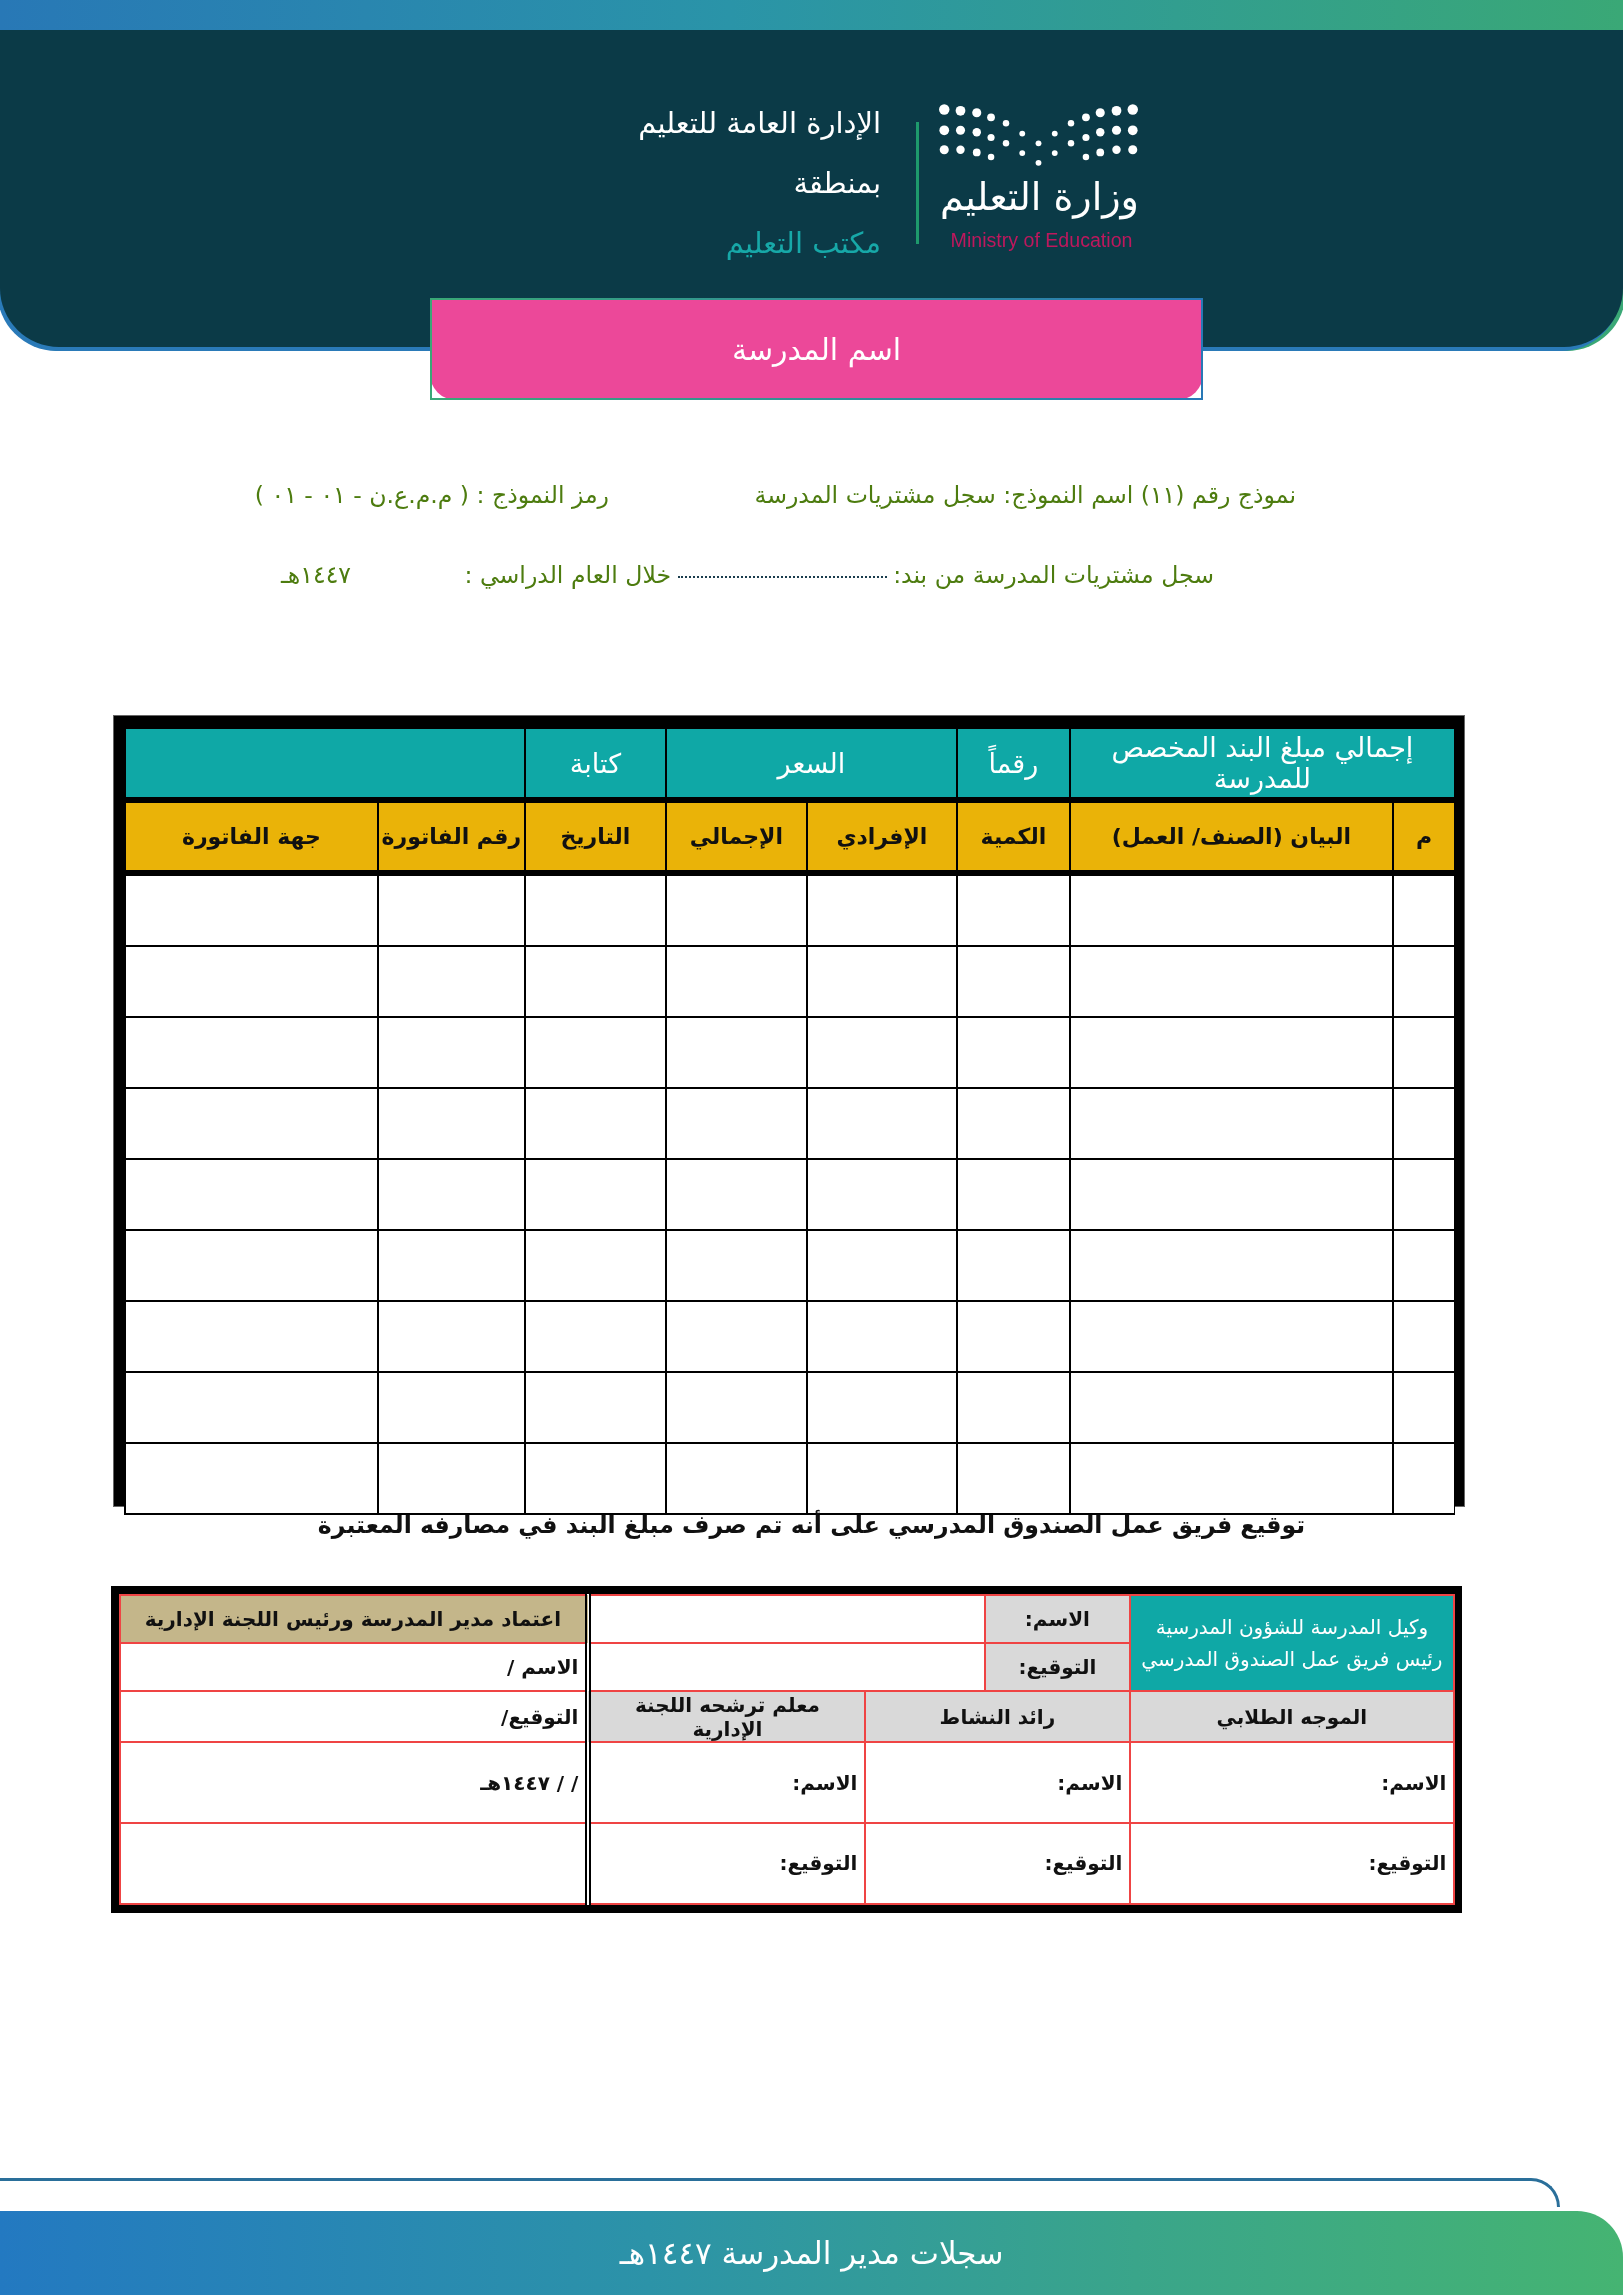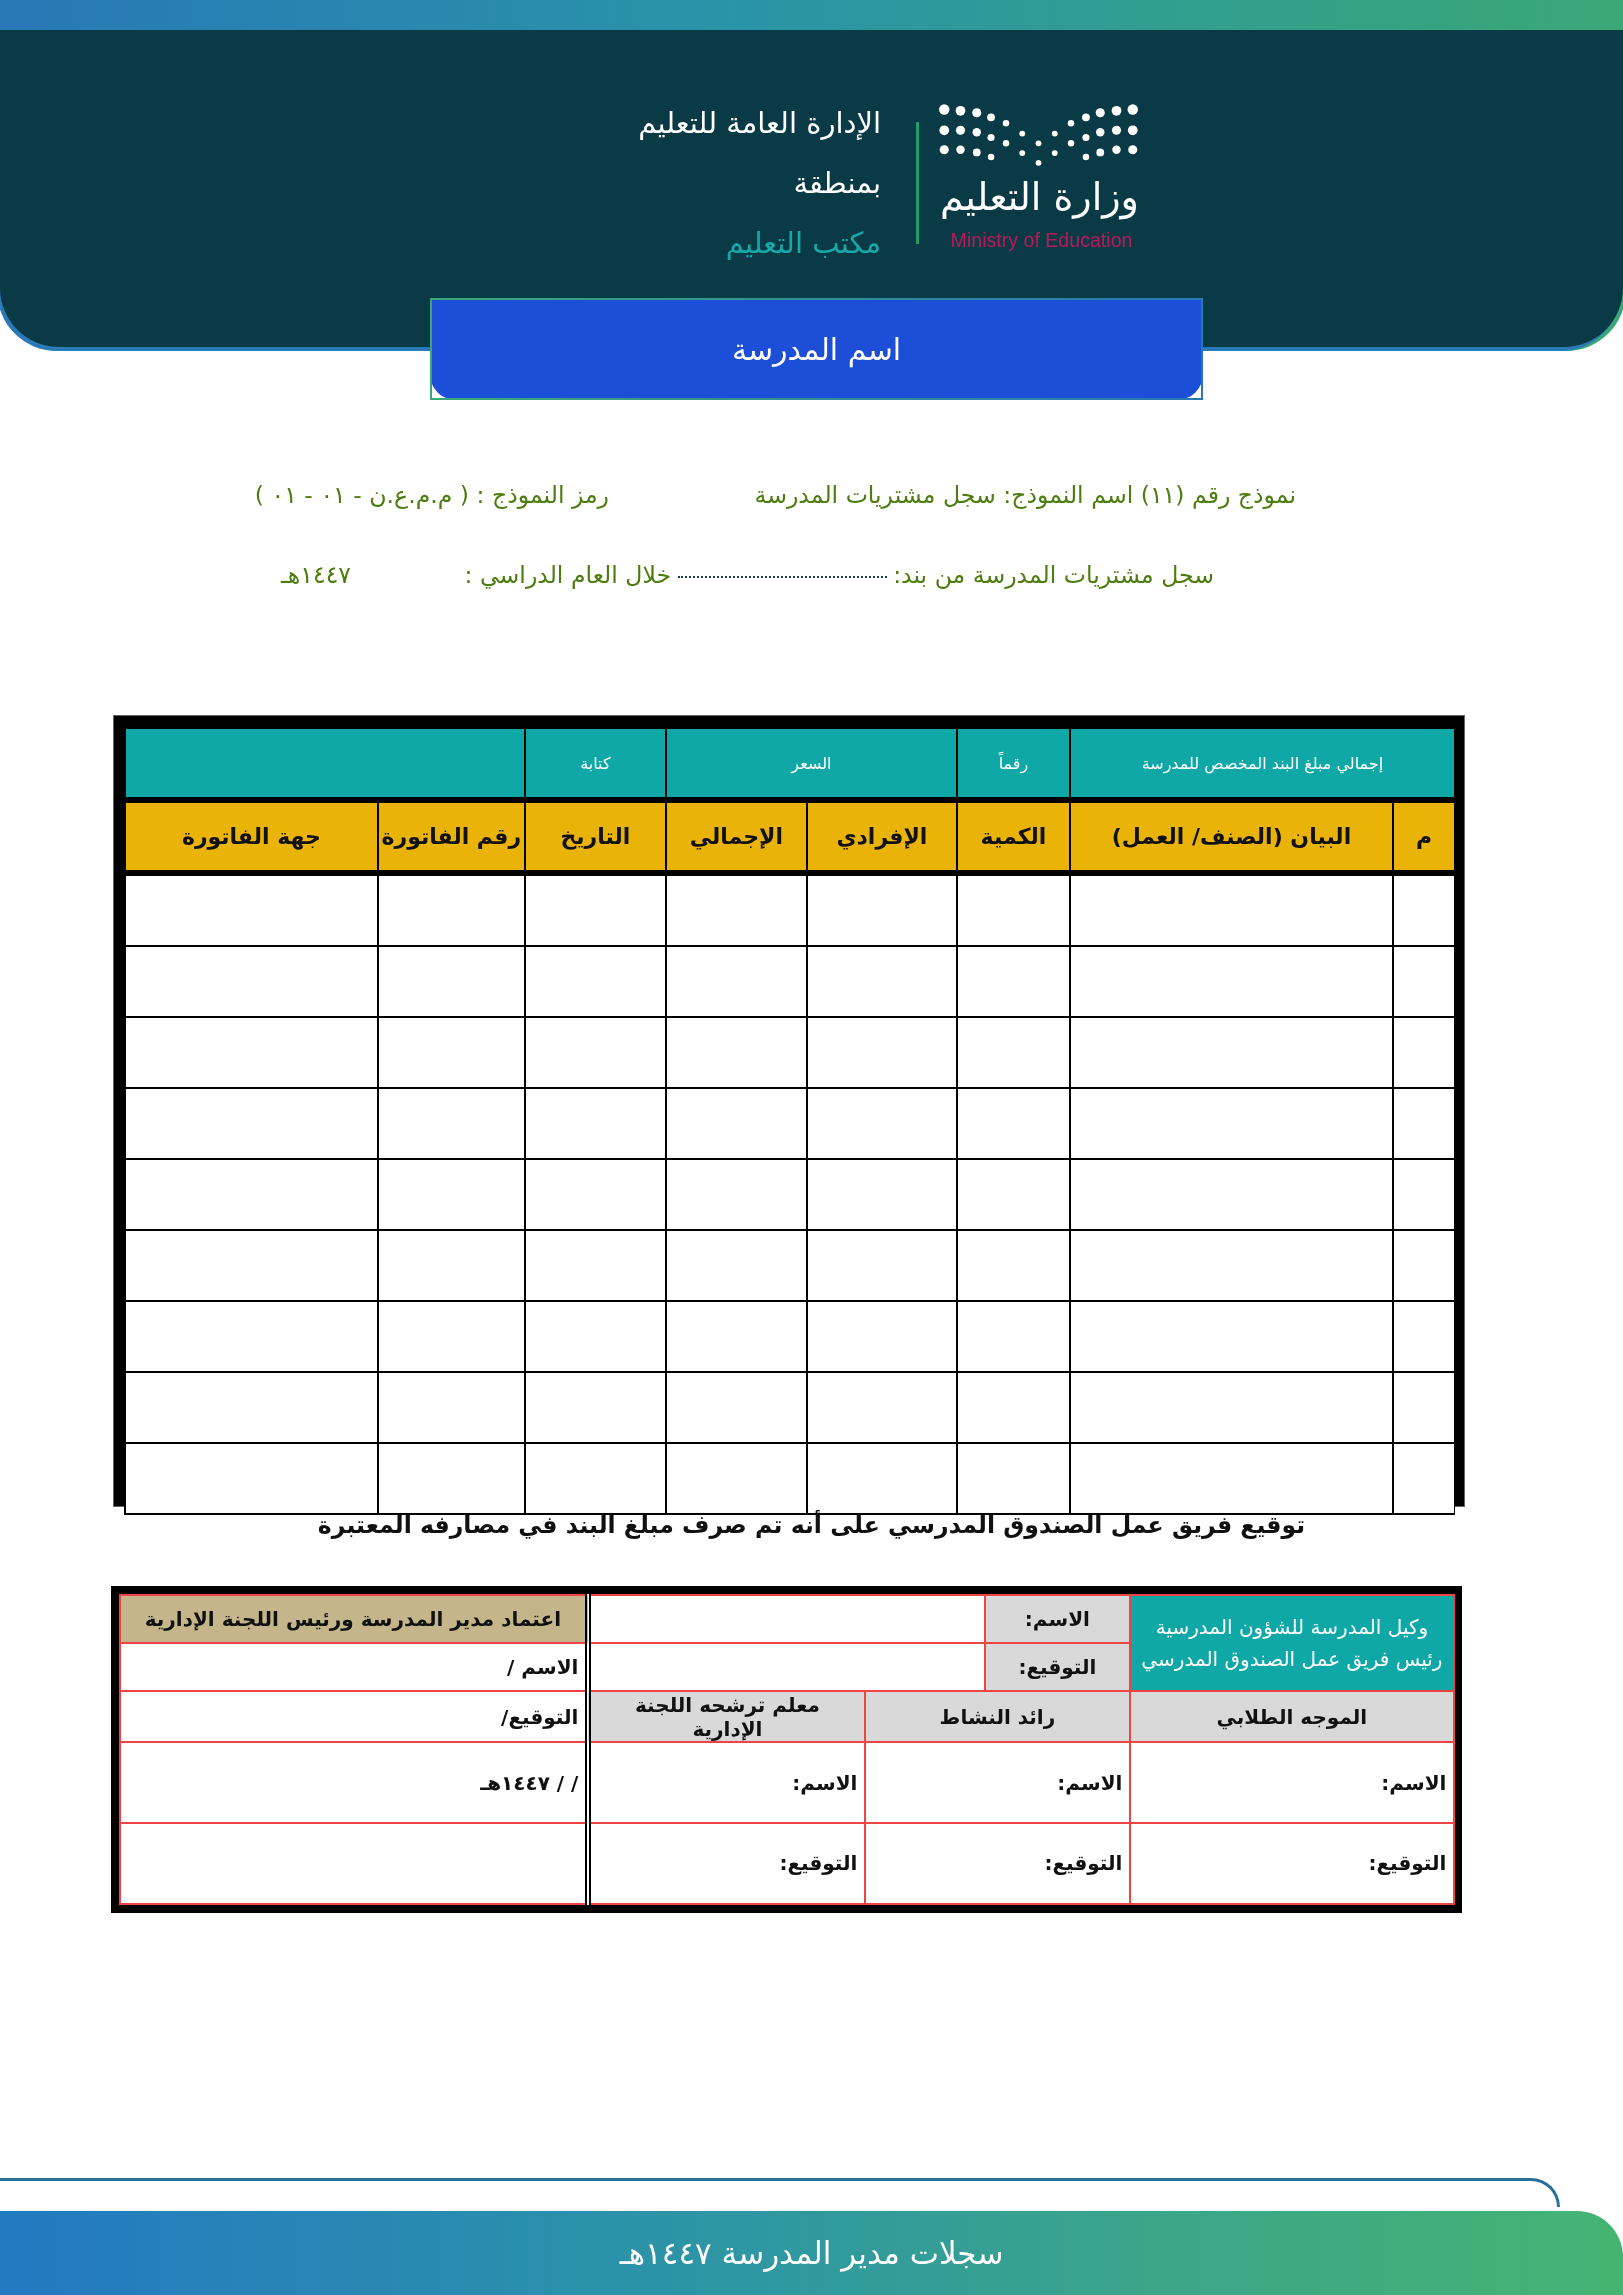--- a/index.html
+++ b/index.html
@@ -11,36 +11,36 @@
             border-bottom-left-radius:59px; border-bottom-right-radius:59px;
             box-shadow: -2.6px 3.9px 0 #2a7ab8, 2.6px 3.9px 0 #3aa876; }
   .logo { position:absolute; left:937px; top:103px; width:203px; height:157px; }
   .logo-divider { position:absolute; left:916px; top:122px; width:3.3px; height:122px; background:#1e9a6c; }
   .logo-ar { position:absolute; left:935px; top:175px; width:209px; text-align:center; color:#ffffff;
              font-size:38px; font-family:"DejaVu Sans", sans-serif; }
   .logo-en { position:absolute; left:937px; top:229px; width:209px; text-align:center; color:#be185d;
              font-size:19.6px; direction:ltr; font-family:"Liberation Sans", sans-serif; }
   .dept { position:absolute; right:742px; color:#ffffff; font-size:29px; white-space:nowrap; }
   .dept.l1 { top:106px; } .dept.l2 { top:166px; } .dept.l3 { top:226px; color:#17a8a8; }
-  .school-box { position:absolute; left:430px; top:298px; width:769px; height:98px; background:#1d4ed8;
+  .school-box { position:absolute; left:430px; top:298px; width:769px; height:98px; background:#ec4899;
                 border:2.6px solid; border-image:linear-gradient(90deg,#3aa876,#2878b6) 1;
                 border-bottom-left-radius:26px; border-bottom-right-radius:26px;
                 display:flex; align-items:center; justify-content:center; color:#ffffff; font-size:30px; }
   .info { position:absolute; color:#4d7c0f; font-weight:normal; font-size:23.6px; white-space:nowrap; }
   .info1a { right:327px; top:481px; } .info1b { right:1014px; top:481px; }
   .info2 { right:409px; top:561px; } .info2b { right:1272px; top:561px; }
   .dots { display:inline-block; width:209px; border-bottom:2px dotted #1a3d4d; margin:0 6.5px; vertical-align:middle; }
 
   table { border-collapse:collapse; position:absolute; table-layout:fixed; }
   .main-wrap { position:absolute; left:113px; top:715px; width:1350px; height:790px; background:#000;
                border:0.7px solid #666; }
   .main-inner { position:absolute; left:7.9px; top:9.2px; width:1334px; height:771px; background:#fff; border:2px solid #000; box-sizing:border-box;}
   .main-table { left:0; top:0; width:1330px; }
   .main-table td, .main-table th { border:2px solid #000; padding:0; text-align:center; font-size:22px; font-weight:bold; color:#111; }
-  .main-table .teal th { background:#0fa8a6; color:#fff; height:68px; font-weight:normal; font-size:16px; }
+  .main-table .teal th { background:#0fa8a6; color:#fff; height:68px; font-weight:normal; font-size:27px; }
   .main-table .gray th { background:#eab308; height:67px; border-top:6.5px solid #000; border-bottom:6.5px solid #000; }
   .main-table .row td { height:69px; background:#fff; }
   .main-table td.thin, .main-table th.thin { border-left-width:0.7px; border-right-width:0.7px; }
 
   .caption { position:absolute; left:0; width:1623px; top:1511px; text-align:center; font-size:23.6px; font-weight:bold; color:#111; }
 
   .sig-wrap { position:absolute; left:111px; top:1586px; width:1351px; height:327px; background:#000; }
   .sig-inner { position:absolute; left:7.9px; top:7.9px; width:1335px; height:311px; background:#fff; }
   .sig-table { left:0; top:0; width:1335px; height:311px; }
   .sig-table td { border:2px solid #ef4444; padding:0 6.5px; font-size:20px; font-weight:bold; color:#111; }

